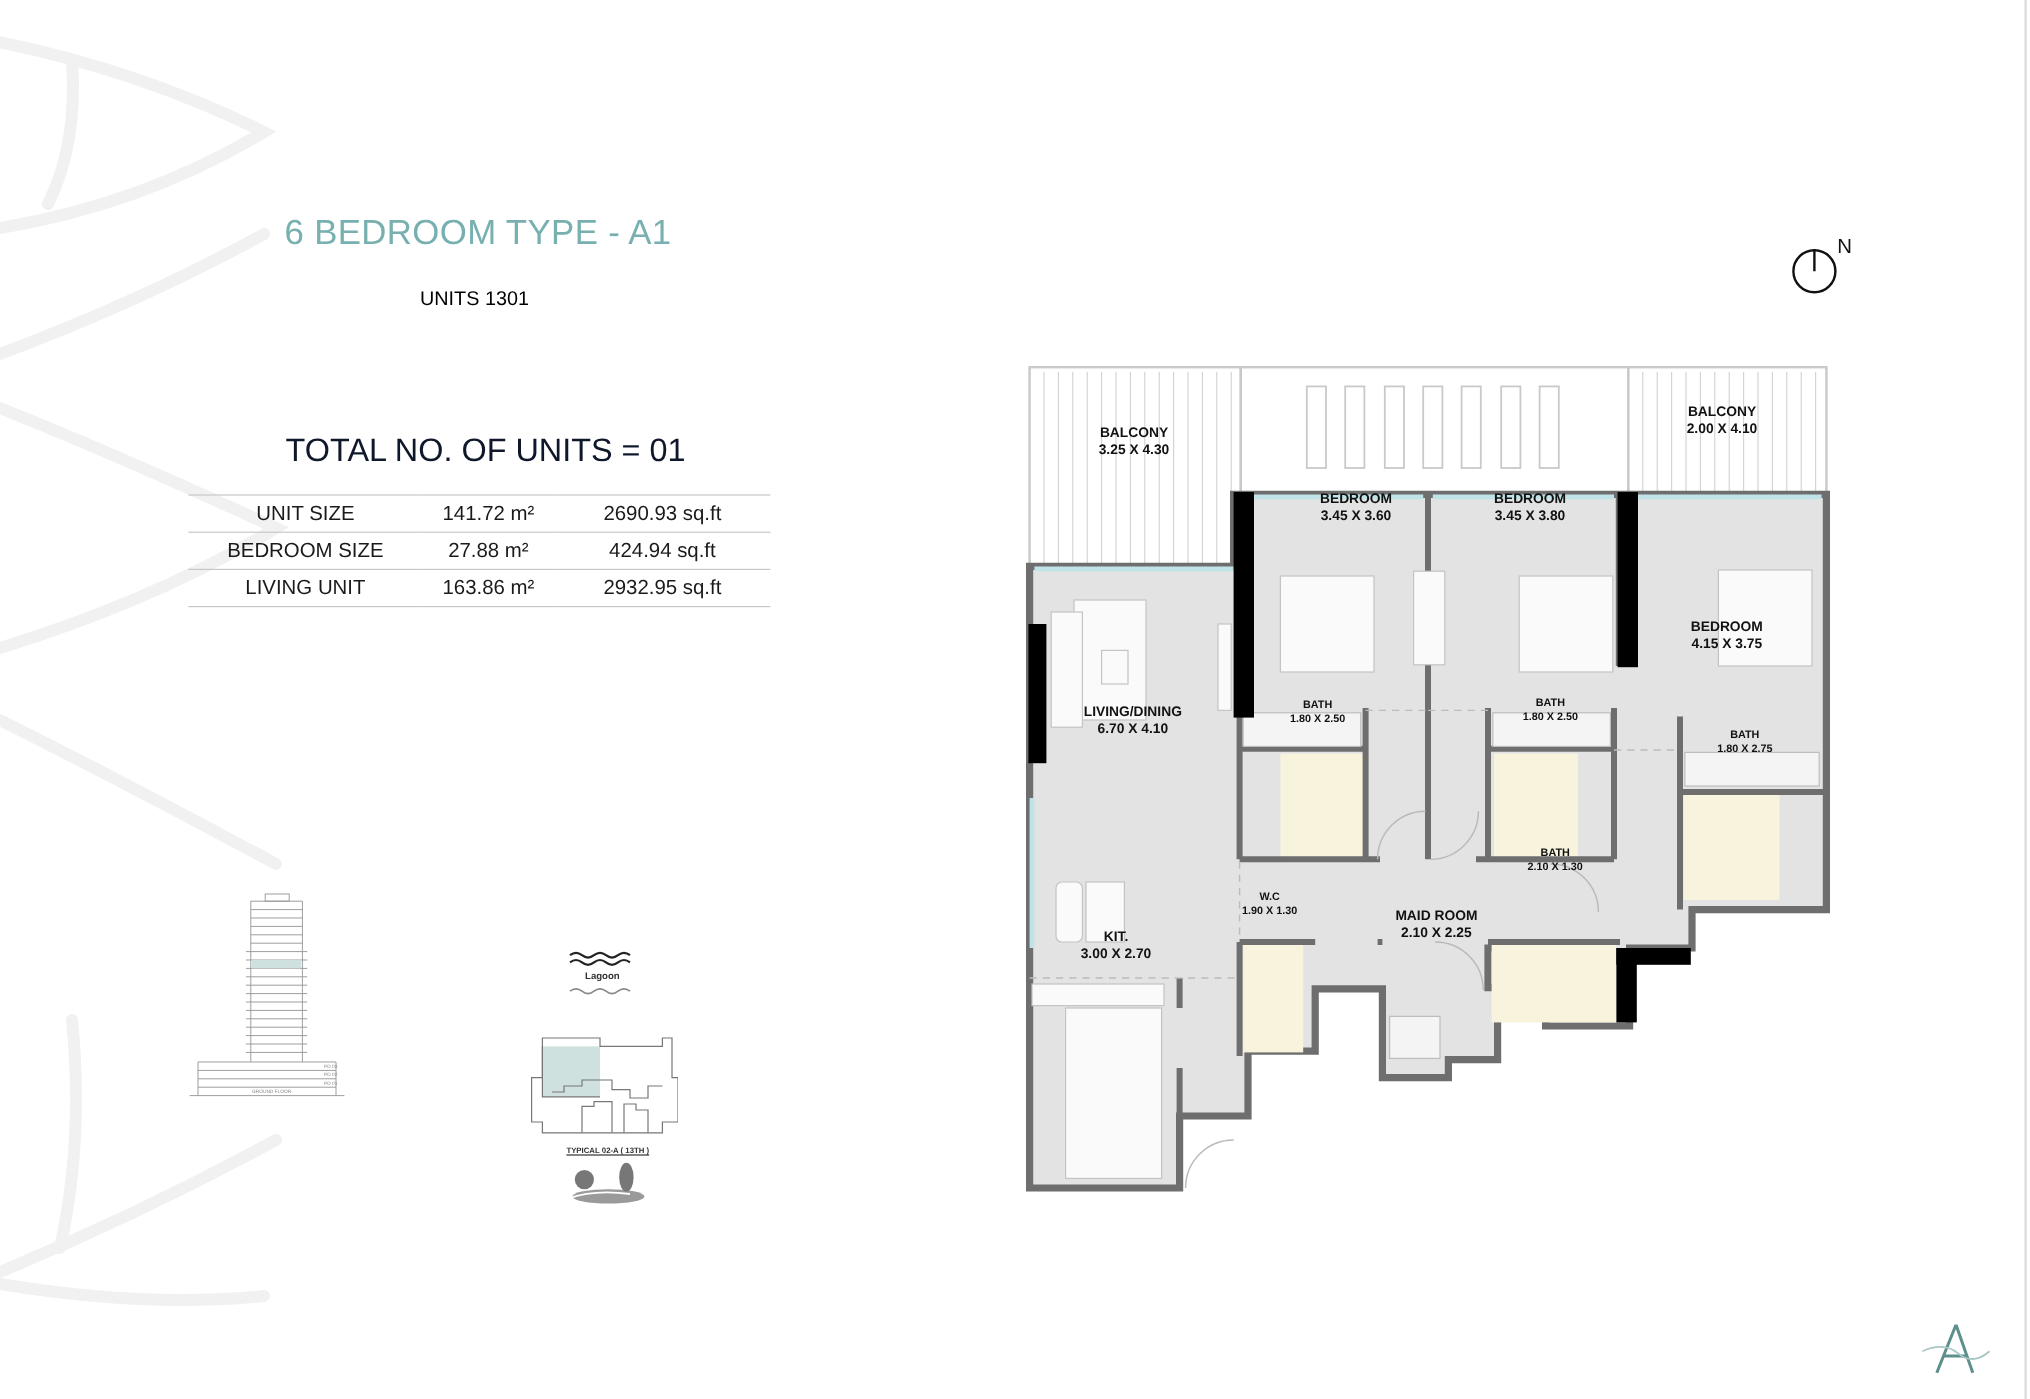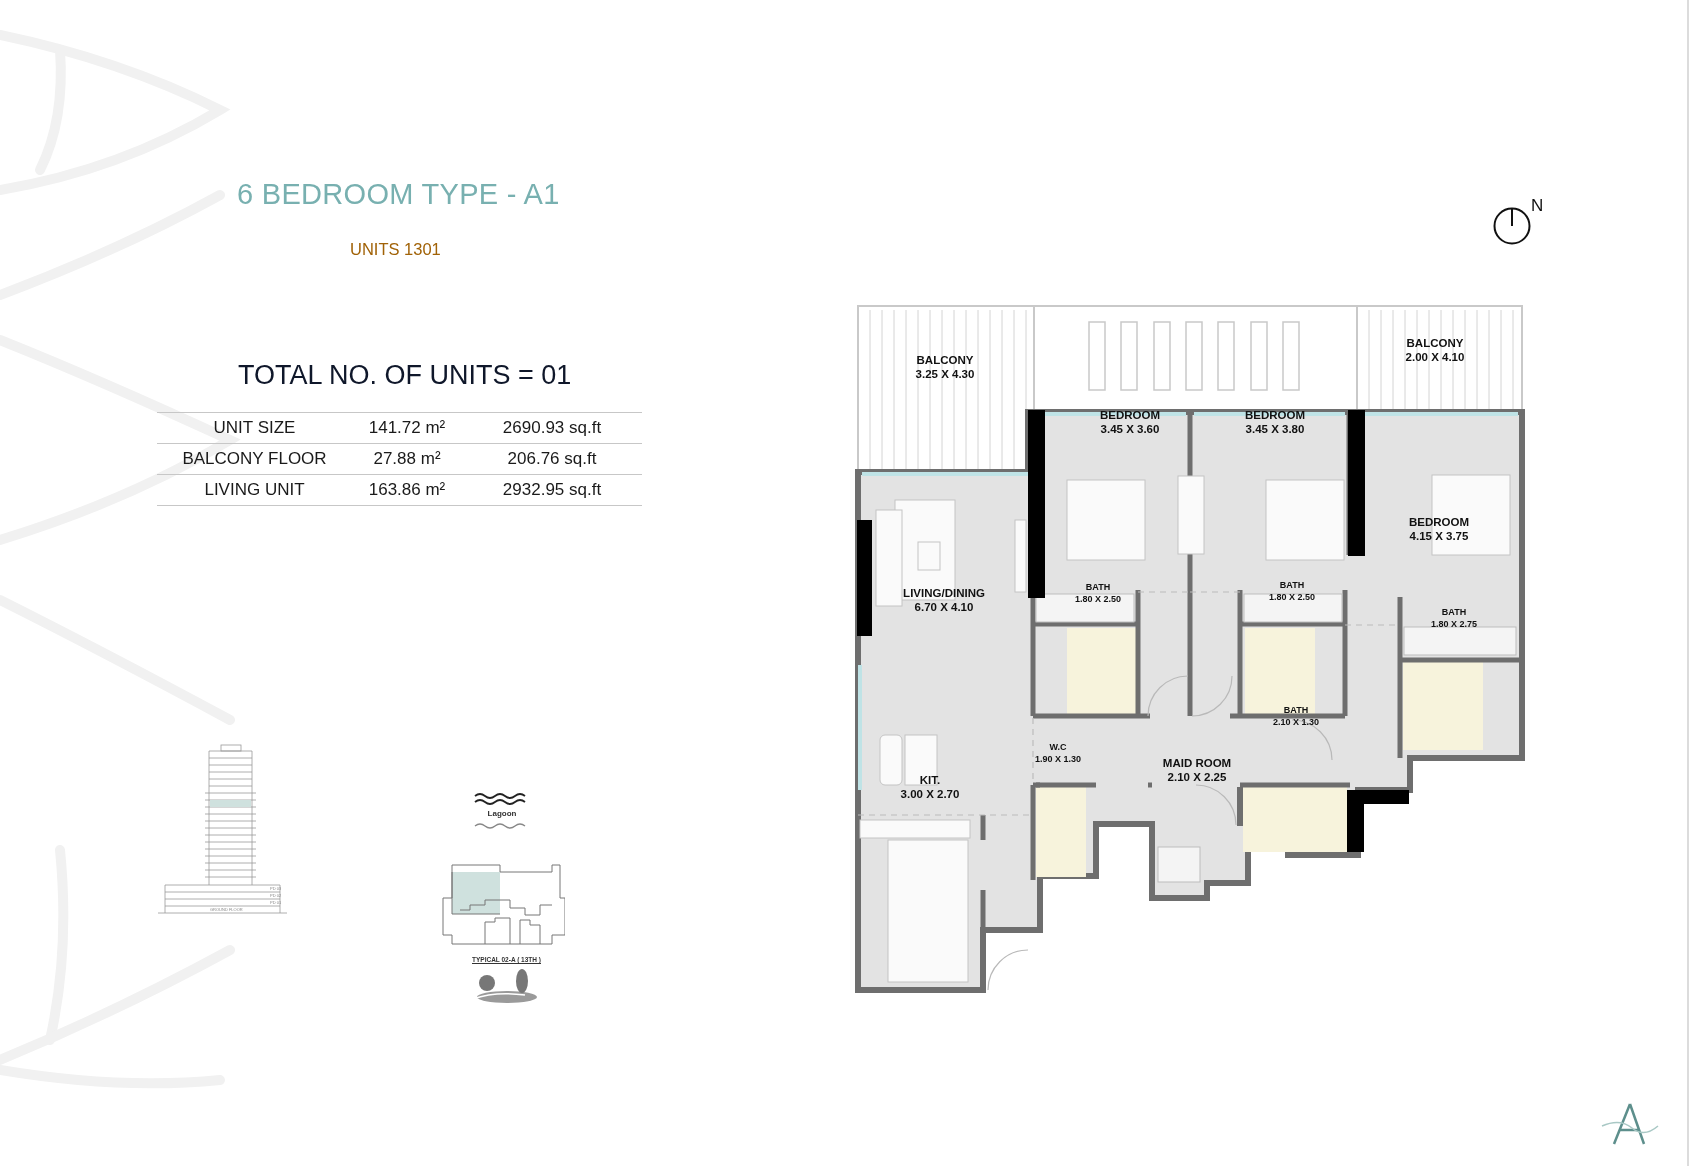--- a/index.html
+++ b/index.html
@@ -1,20 +1,20 @@
 <!DOCTYPE html>
 <html><head>
 <meta charset="utf-8">
 <style>
   html, body { margin:0; padding:0; background:#ffffff; }
   body { width:1692px; height:1166px; position:relative; overflow:hidden; font-family:"Liberation Sans", sans-serif; color:#111; }
   .abs { position:absolute; }
   .bg-deco { position:absolute; left:0; top:0; width:1692px; height:1166px; }
   .title { left:237px; top:178px; font-size:29px; color:#78b0b0; letter-spacing:0.3px; white-space:nowrap; }
-  .units { left:350px; top:240px; font-size:16.5px; color:#a16207; white-space:nowrap; }
+  .units { left:350px; top:240px; font-size:16.5px; color:#000000; white-space:nowrap; }
   .total { left:238px; top:360px; font-size:27px; color:#0f172a; white-space:nowrap; }
   table.specs { position:absolute; left:157px; top:412px; width:485px; border-collapse:collapse; font-size:17px; color:#1a1a1a; }
   table.specs td { height:30px; border-top:1.5px solid #c7c7c7; text-align:center; padding:0; }
   table.specs tr:last-child td { border-bottom:1.5px solid #c7c7c7; }
   table.specs td.c1 { width:195px; }
   table.specs td.c2 { width:110px; }
   table.specs td.c3 { width:180px; }
   .plan { position:absolute; left:0; top:0; width:1692px; height:1166px; }
   .rlabel { font-family:"Liberation Sans", sans-serif; font-weight:bold; fill:#111; text-anchor:middle; }
   .n-label { left:1531px; top:196px; font-size:17px; color:#111; }
@@ -41,23 +41,23 @@
 <div class="abs total">TOTAL NO. OF UNITS = 01</div>
 
 <table class="specs">
   <tbody>
       <tr>
     <td class="c1">UNIT SIZE</td>
     <td class="c2">141.72 m²</td>
     <td class="c3">2690.93 sq.ft</td>
   </tr>
   <tr>
-    <td class="c1">BALCONY FLOOR</td>
+    <td class="c1">BEDROOM SIZE</td>
     <td class="c2">27.88 m²</td>
-    <td class="c3">206.76 sq.ft</td>
+    <td class="c3">424.94 sq.ft</td>
   </tr>
   <tr>
     <td class="c1">LIVING UNIT</td>
     <td class="c2">163.86 m²</td>
     <td class="c3">2932.95 sq.ft</td>
   </tr>
 </tbody>
   </table>
 
 <svg class="abs" style="left:1490px;top:203px;width:46px;height:46px" viewBox="0 0 46 46">

